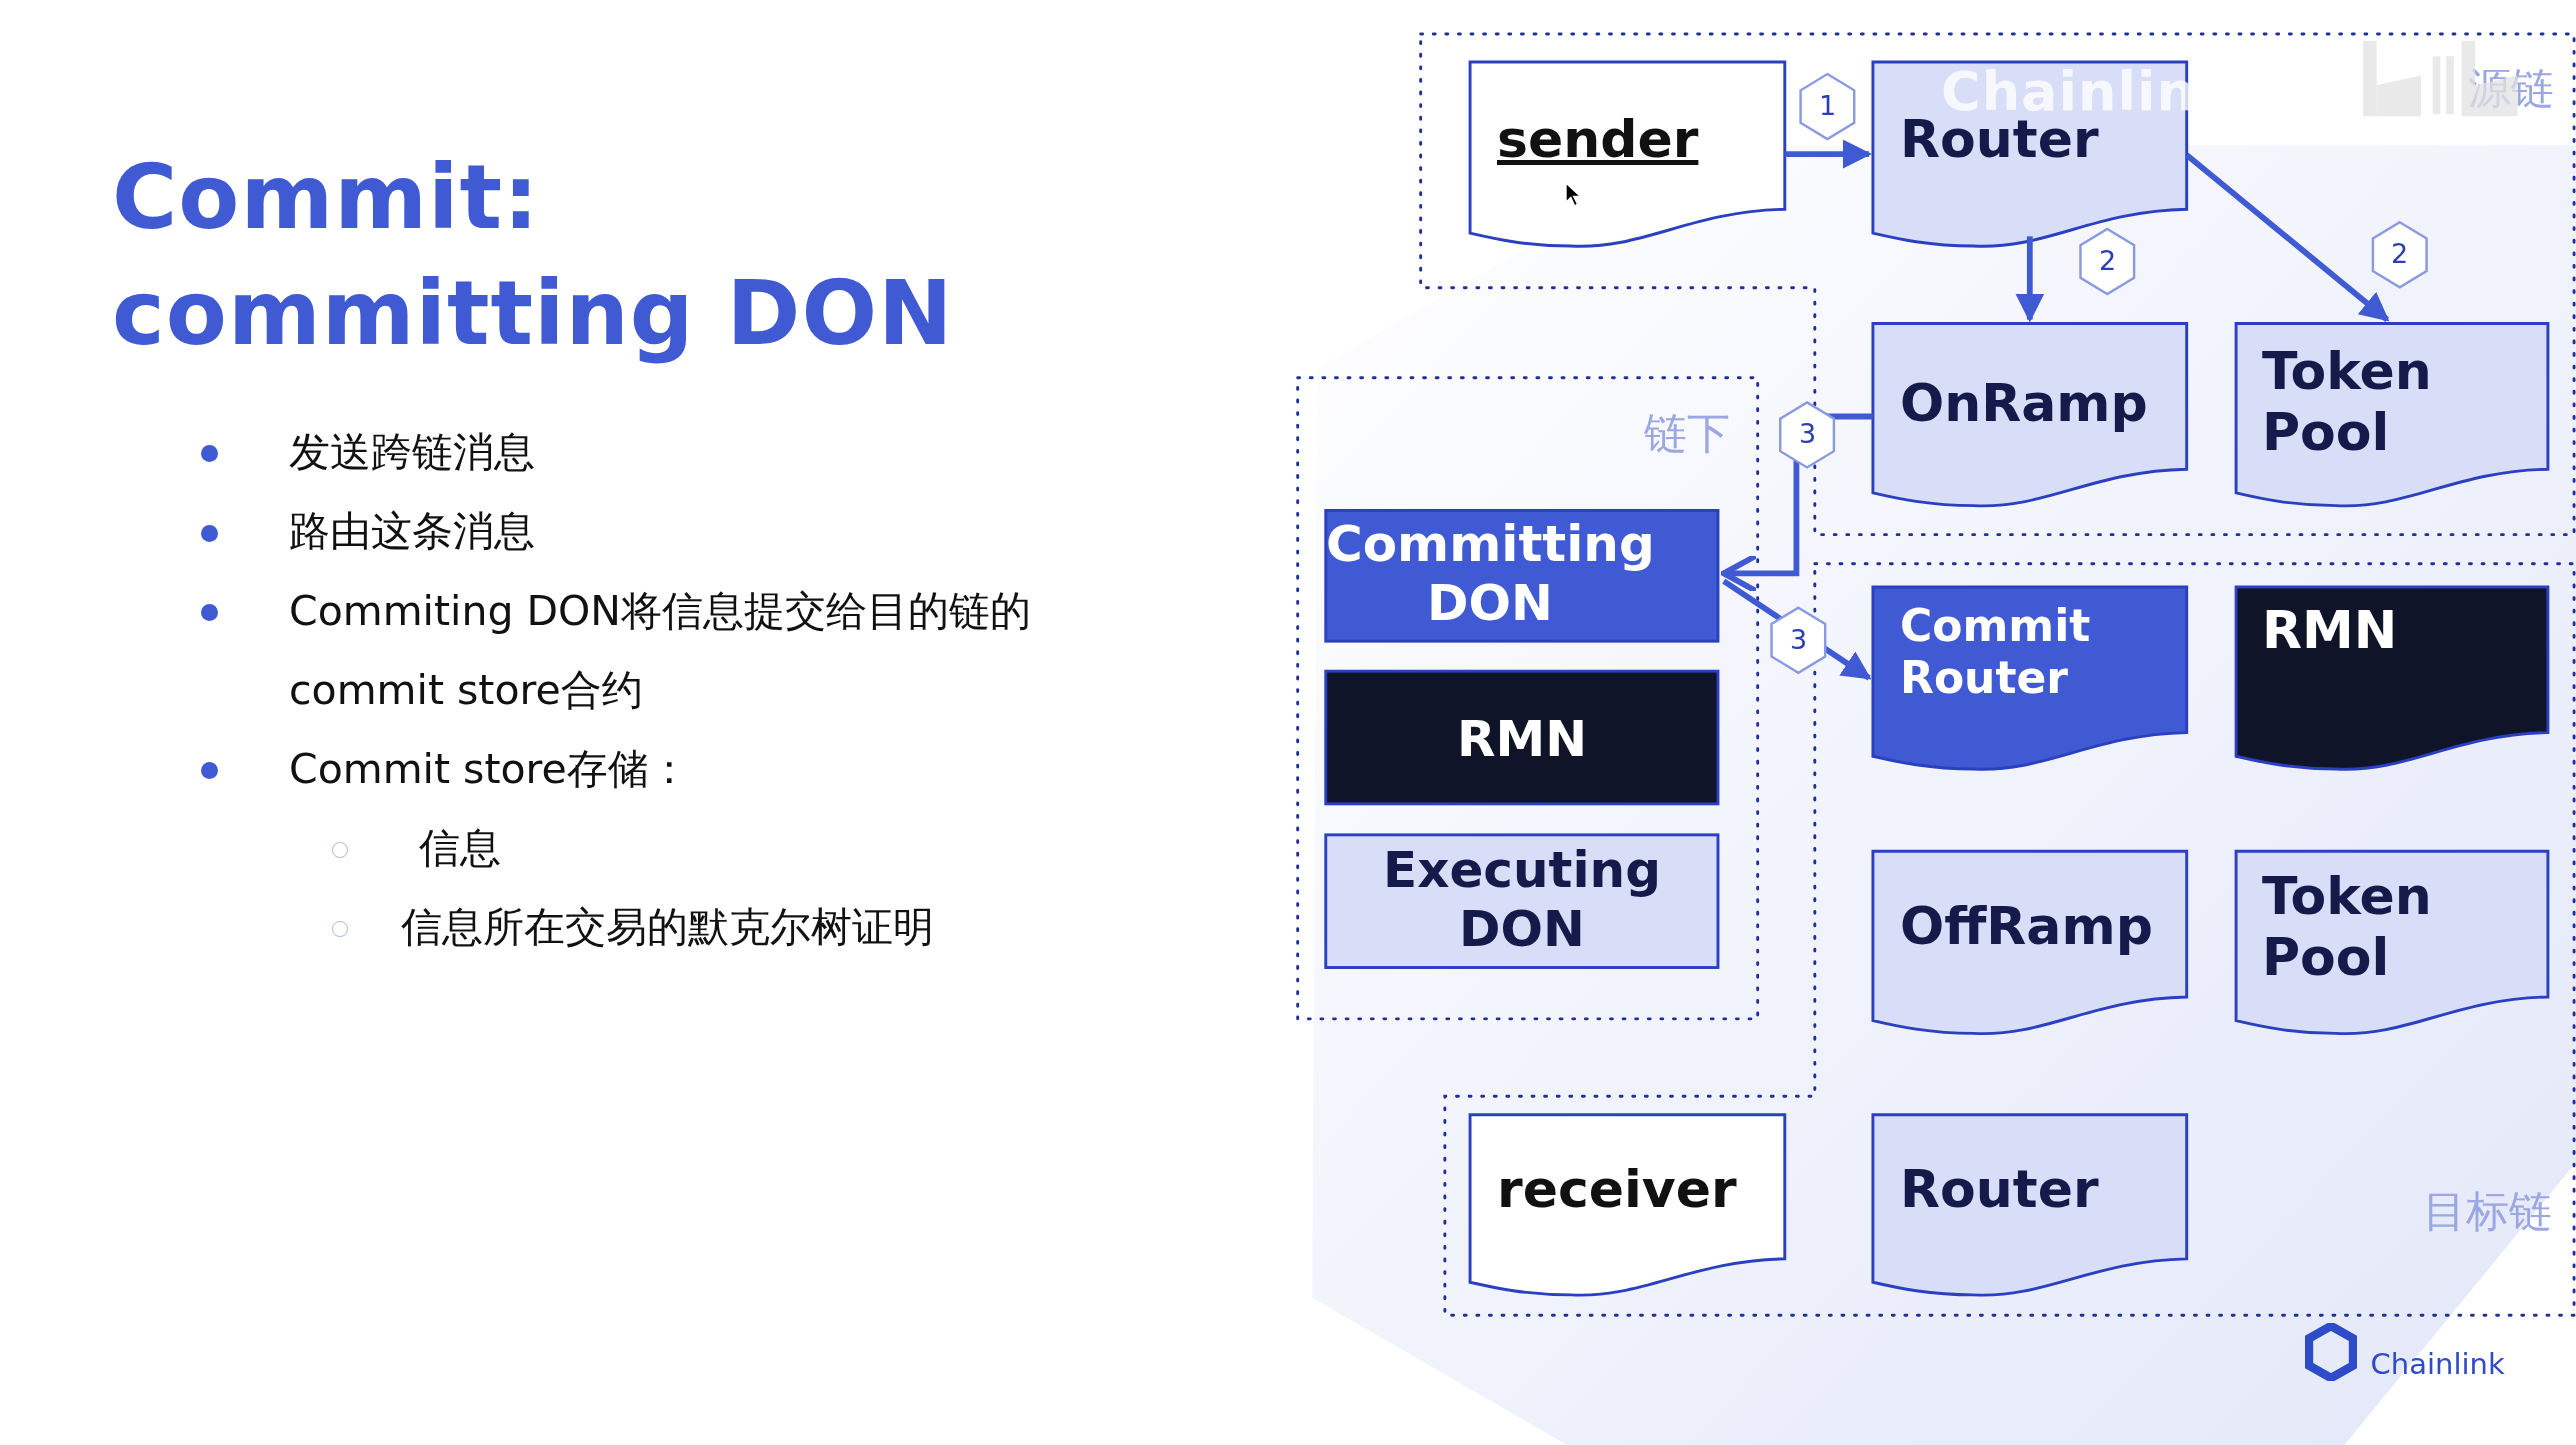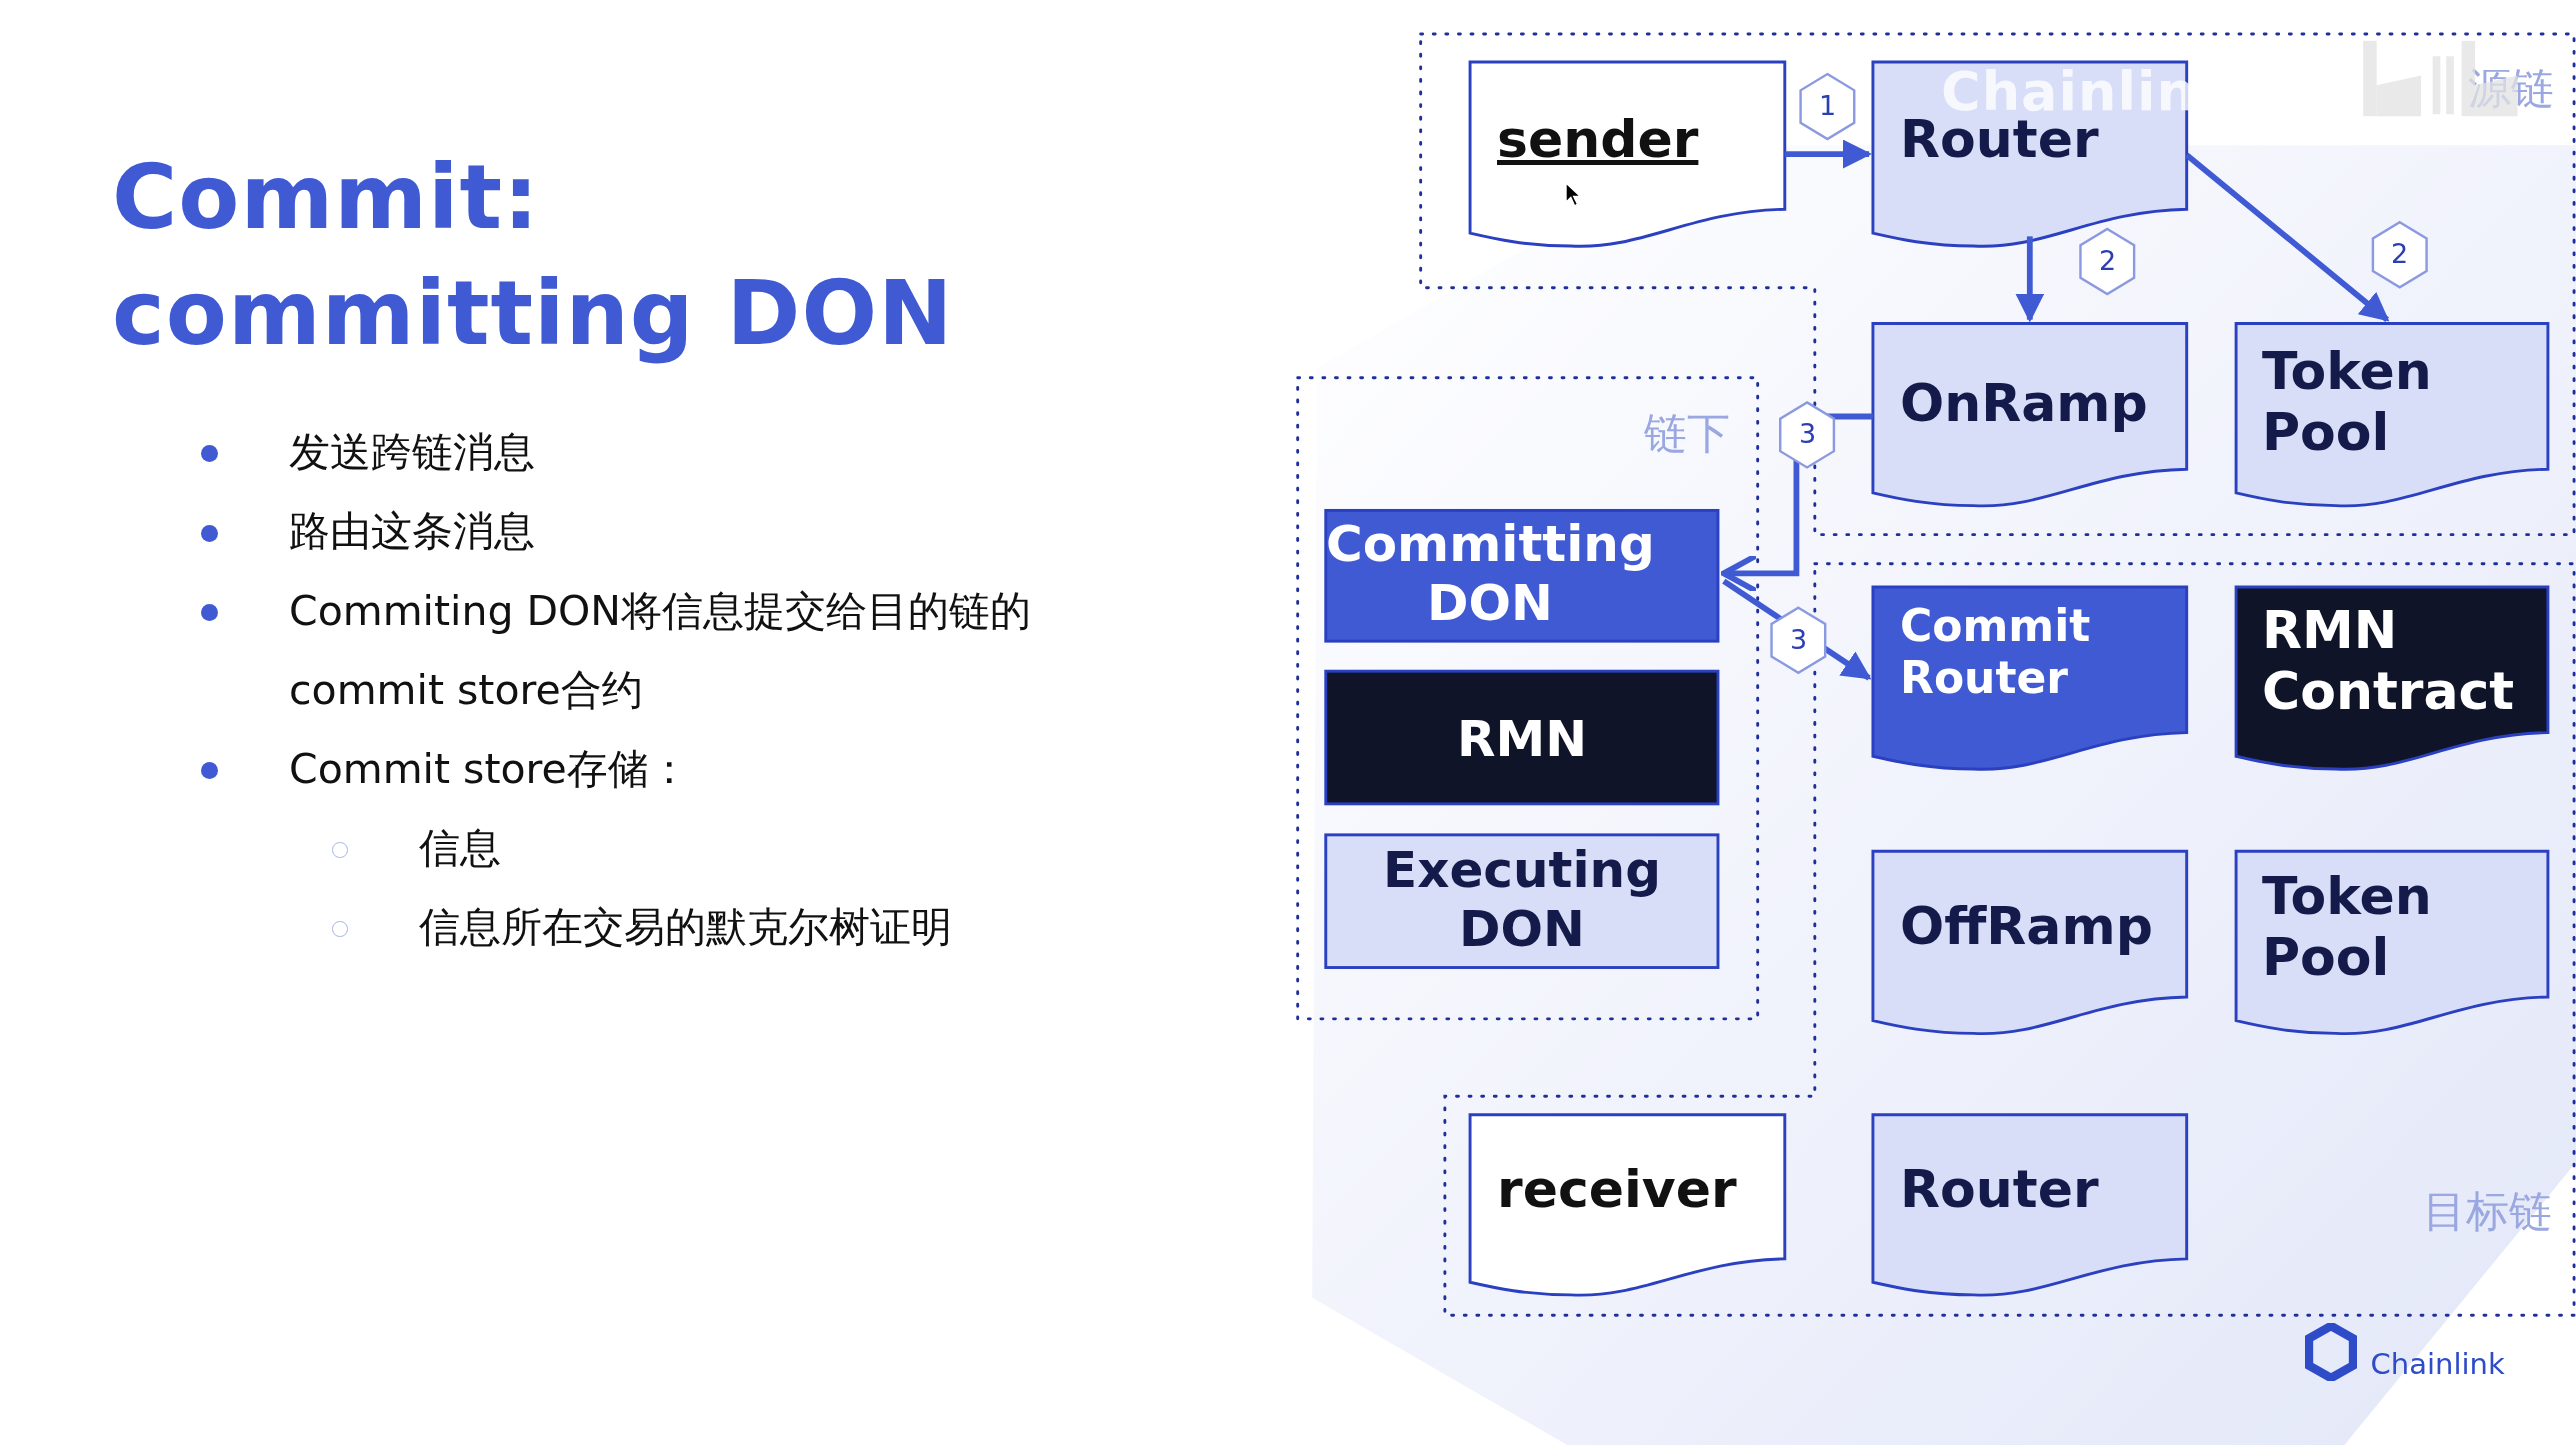--- a/index.html
+++ b/index.html
@@ -57,21 +57,21 @@
   <div class="bullet-row" style="left:289px; top:591px;">Commiting DON将信息提交给目的链的</div>
   <div class="bullet-row" style="left:289px; top:670px;">commit store合约</div>
 
   <div class="dot" style="left:201px; top:762px;"></div>
   <div class="bullet-row" style="left:289px; top:749px;">Commit store存储：</div>
 
   <div class="circ" style="left:332px; top:842px;"></div>
   <div class="bullet-row" style="left:419px; top:828px;">信息</div>
 
   <div class="circ" style="left:332px; top:921px;"></div>
-  <div class="bullet-row" style="left:419px; top:907px;text-align:right;">信息所在交易的默克尔树证明</div>
+  <div class="bullet-row" style="left:401px; top:907px;text-align:right;">信息所在交易的默克尔树证明</div>
 </div>
 
 <svg id="diagram" viewBox="0 0 2660 1493">
   <defs>
     <marker id="arrowHead" viewBox="0 0 10 10" refX="9" refY="5" markerWidth="5" markerHeight="5" orient="auto-start-reverse">
       <path d="M0,0 L10,5 L0,10 z" fill="#3f5ad3"></path>
     </marker>
     <marker id="openHead" viewBox="0 0 12 12" refX="11" refY="6" markerWidth="6" markerHeight="6" orient="auto">
       <path d="M0,0 L11,6 L0,12" fill="none" stroke="#3f5ad3" stroke-width="2"></path>
     </marker>
@@ -137,21 +137,20 @@
 <div class="node-label" style="left:1326px; width:392px; text-align:center; top:841px; font-size:50px; color:#141b4a;">
   <div>Executing</div>
   <div>DON</div>
 </div>
 <div class="node-label" style="left:1900px; top:600px; font-size:44px; color:#ffffff;">
   <div>Commit</div>
   <div>Router</div>
 </div>
 <div class="node-label" style="left:2262px; top:600px; font-size:52px; color:#ffffff;">
   <div>RMN</div>
-  <div>Contract</div>
 </div>
 <div class="node-label" style="left:1900px; top:896px; font-size:52px; color:#141b4a;">OffRamp</div>
 <div class="node-label" style="left:2262px; top:866px; font-size:52px; color:#141b4a;">
   <div>Token</div>
   <div>Pool</div>
 </div>
 <div class="node-label" style="left:1497px; top:1159px; font-size:52px; color:#111;">receiver</div>
 <div class="node-label" style="left:1900px; top:1159px; font-size:52px; color:#141b4a;">Router</div>
 
 <div class="region-label" style="left:2468px; top:60px;">源链</div>

